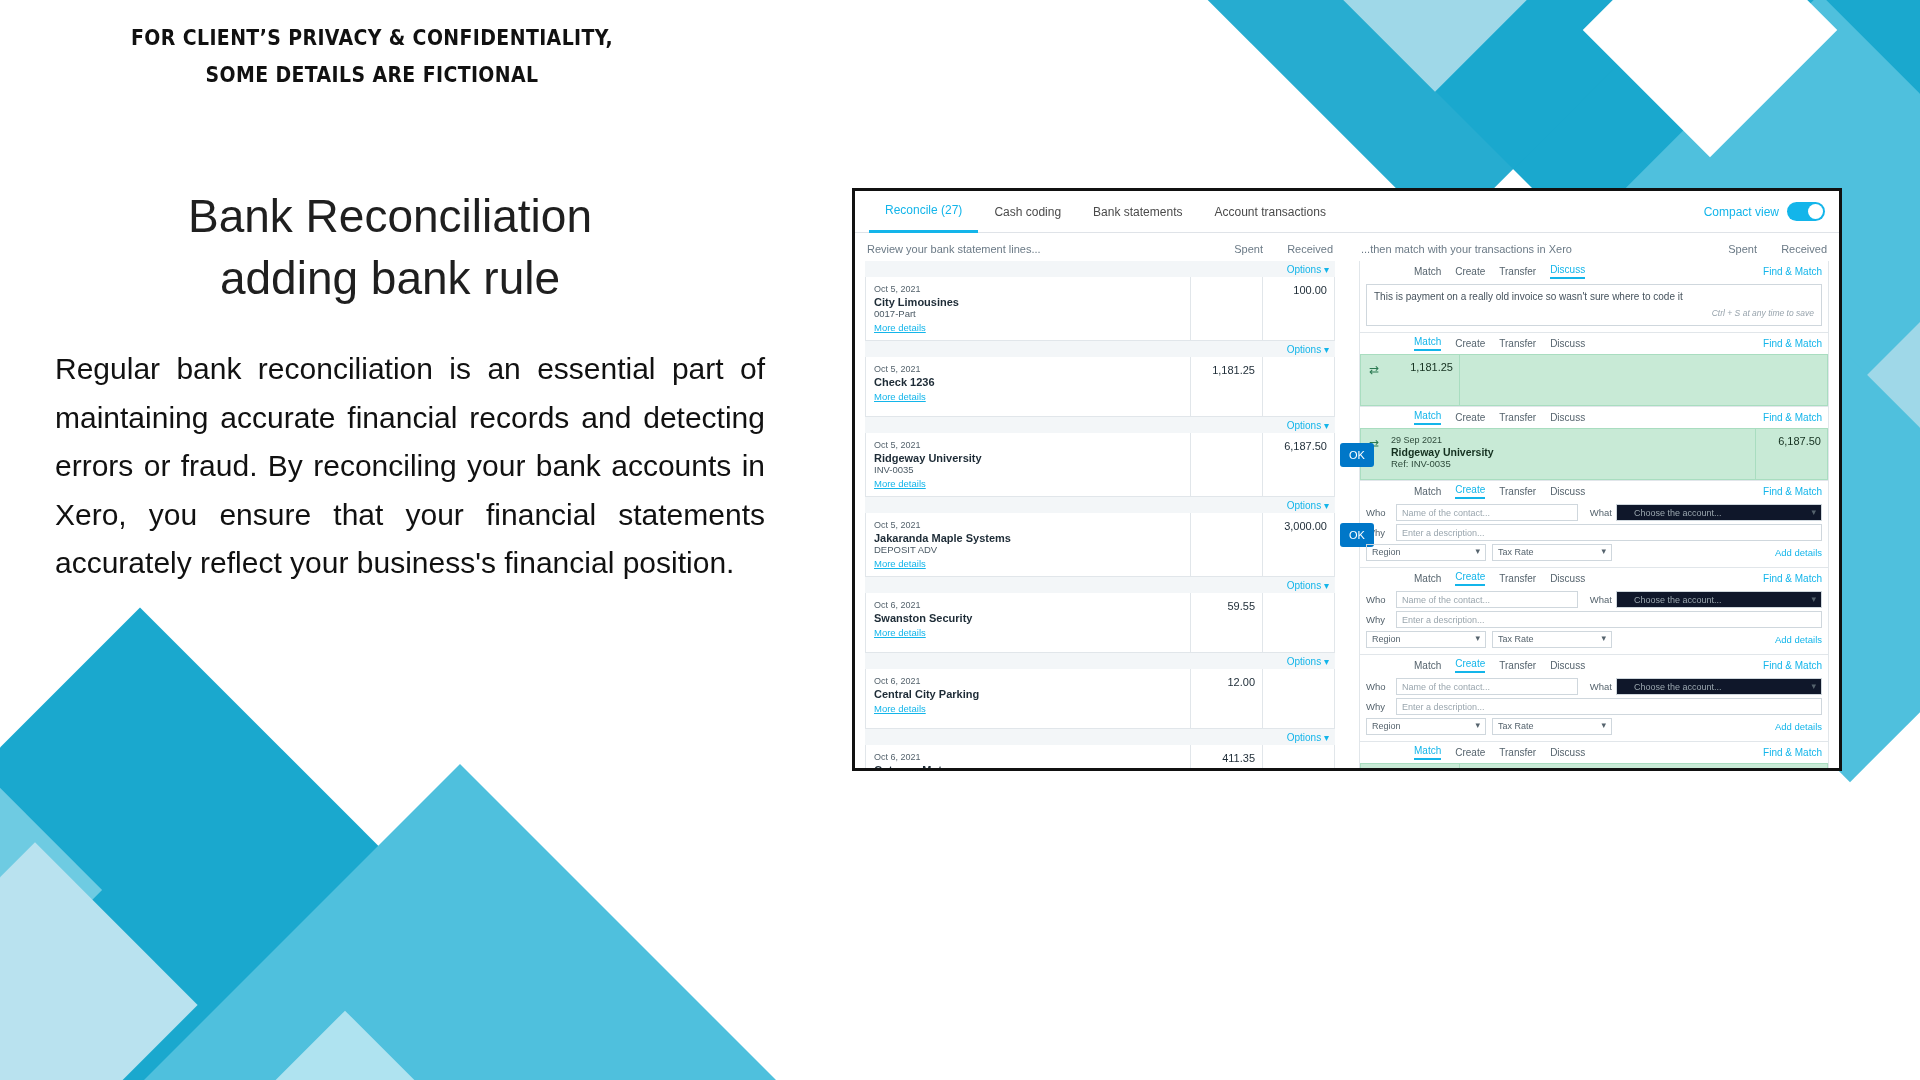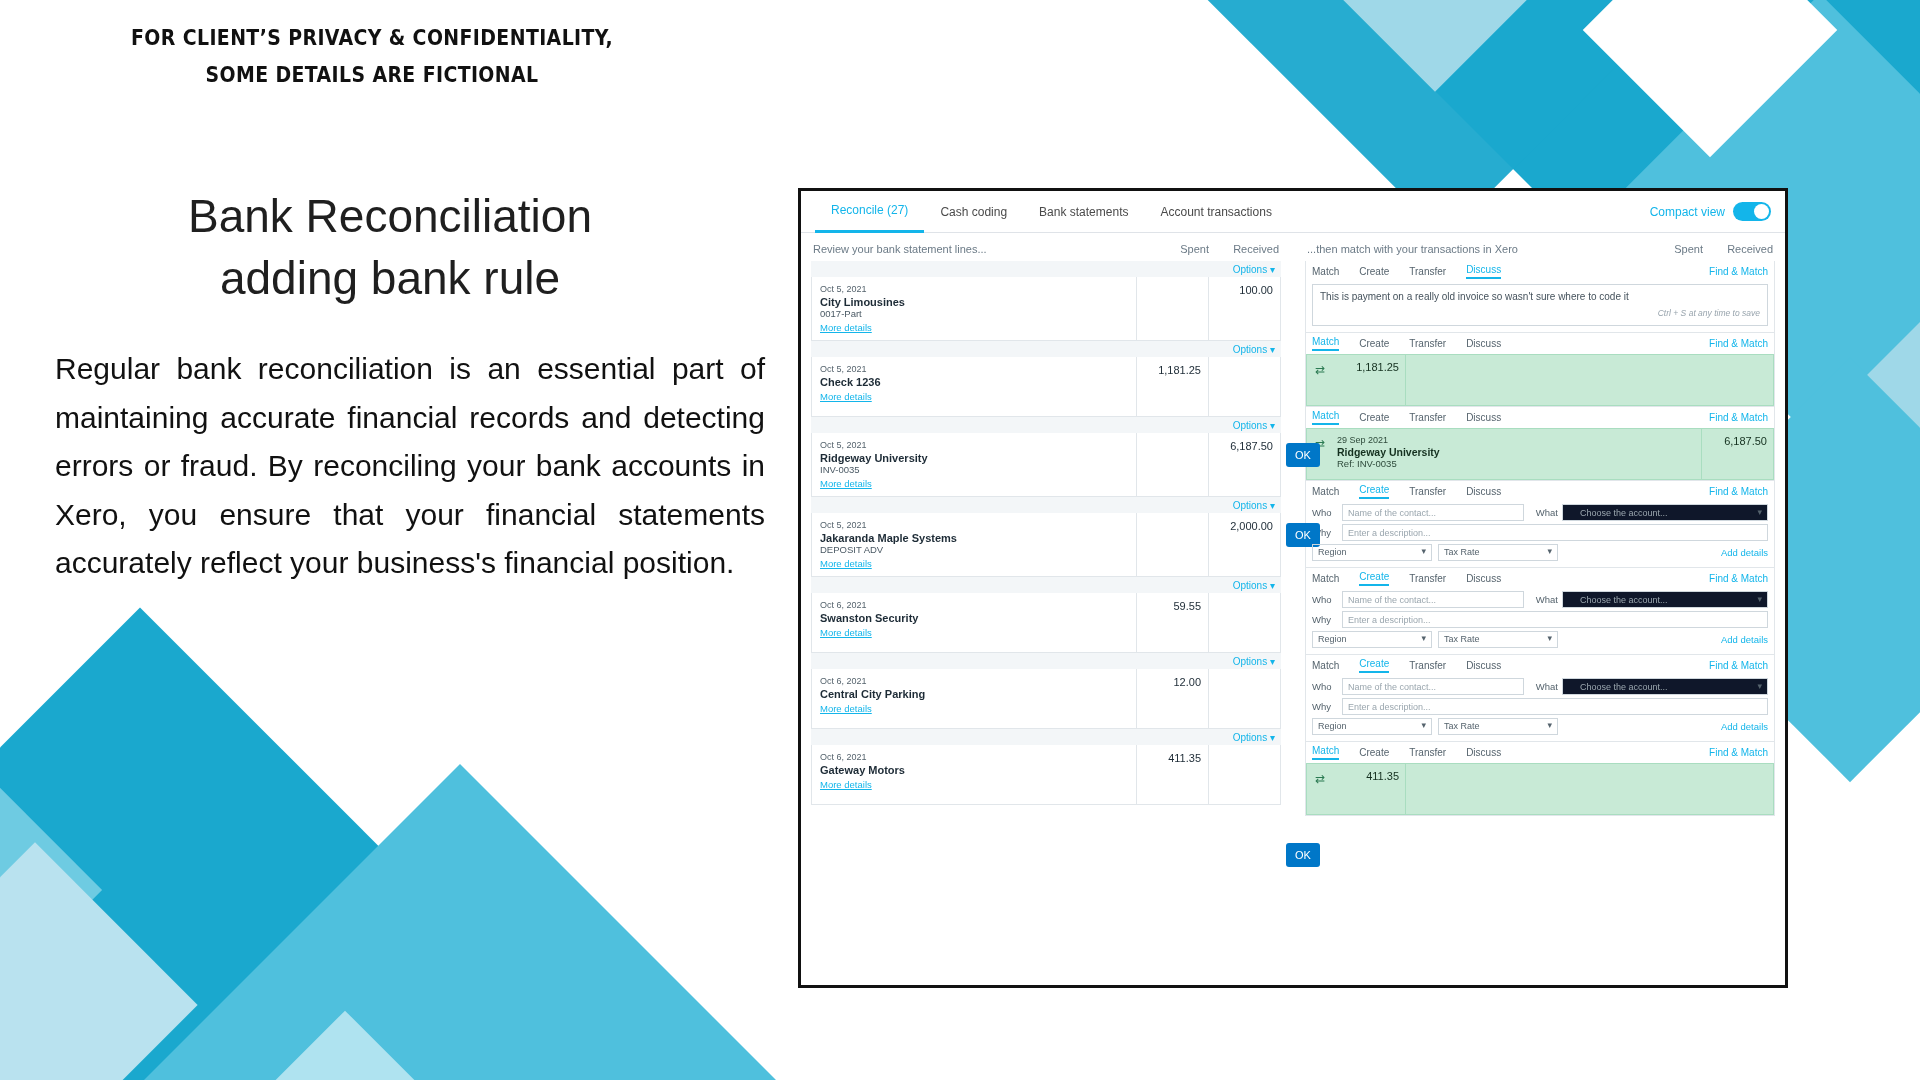--- a/index.html
+++ b/index.html
@@ -44,21 +44,21 @@
     z-index:5;
   }
   .bodytext{
     position:absolute;left:55px;top:345px;width:710px;
     font-size:30px;line-height:1.62;color:#111;text-align:justify;
     z-index:5;
   }
 
   
   .shot{
-    position:absolute;left:798px;top:188px;width:990px;height:800px;
+    position:absolute;left:852px;top:188px;width:990px;height:583px;
     background:#ffffff;border:3px solid #111;box-sizing:border-box;z-index:6;
     font-size:9px;color:#333;overflow:hidden;
   }
   .shot *{box-sizing:border-box;}
   
   .tabbar{display:flex;align-items:center;height:42px;border-bottom:1px solid #dfe3e8;padding:0 14px;}
   .tab{padding:0 16px;line-height:40px;font-size:12px;color:#4a4a4a;white-space:nowrap;}
   .tab.active{color:#13b5ea;border-bottom:3px solid #13b5ea;font-weight:normal;}
   .compact{margin-left:auto;display:flex;align-items:center;gap:8px;color:#13b5ea;font-size:12px;}
   .toggle{width:38px;height:19px;border-radius:10px;background:#13b5ea;position:relative;}
@@ -85,21 +85,21 @@
   .scell{width:72px;border-left:1px solid #e1e6ea;padding:7px 7px 0 0;text-align:right;font-size:11px;color:#1d2b36;}
 
   
   .okwrap{position:relative;}
   .okbtn{position:absolute;left:1px;width:34px;height:24px;background:#0077c8;color:#fff;
          font-size:11px;text-align:center;line-height:24px;border-radius:3px;}
 
   
   .mrow{border:1px solid #e1e6ea;border-top:none;background:#fff;}
   .mrow:first-of-type{border-top:1px solid #e1e6ea;}
-  .mtabs{display:flex;align-items:center;font-size:10px;padding:3px 6px;gap:20px;color:#55636d;}
+  .mtabs{display:flex;align-items:center;font-size:10px;padding:3px 6px;gap:14px;color:#55636d;margin-left:48px;}
   .mtabs .sel{color:#13b5ea;border-bottom:2px solid #13b5ea;padding-bottom:2px;}
   .mtabs .find{margin-left:auto;color:#13b5ea;}
   .discussbox{margin:2px 6px 6px;border:1px solid #cfd7dd;padding:6px 7px 3px;min-height:42px;font-size:10px;color:#45525c;}
   .discusshint{text-align:right;font-size:8.5px;color:#98a4ad;margin-top:6px;font-style:italic;}
   .mmatch{display:flex;background:#c8ead6;border:1px solid #a9ddc0;min-height:52px;}
   .micon{width:26px;display:flex;align-items:flex-start;justify-content:center;padding-top:8px;color:#2b7a52;font-size:12px;}
   .mbody{flex:1;padding:6px 4px;}
   .mdate{font-size:9px;color:#2e4a3b;}
   .mttl{font-size:10.5px;font-weight:bold;color:#14301f;margin-top:1px;}
   .mref{font-size:9.5px;color:#2e4a3b;}
@@ -204,21 +204,21 @@
 
       <div class="opts"><span>Options</span> ▾</div>
       <div class="srow">
         <div class="sdesc">
           <div class="sdate">Oct 5, 2021</div>
           <div class="sname">Jakaranda Maple Systems</div>
           <div class="ssub">DEPOSIT ADV</div>
           <div class="smore">More details</div>
         </div>
         <div class="scell"></div>
-        <div class="scell">2,000.00</div>
+        <div class="scell">3,000.00</div>
       </div>
 
       <div class="opts"><span>Options</span> ▾</div>
       <div class="srow">
         <div class="sdesc">
           <div class="sdate">Oct 6, 2021</div>
           <div class="sname">Swanston Security</div>
           <div class="smore">More details</div>
         </div>
         <div class="scell">59.55</div>

